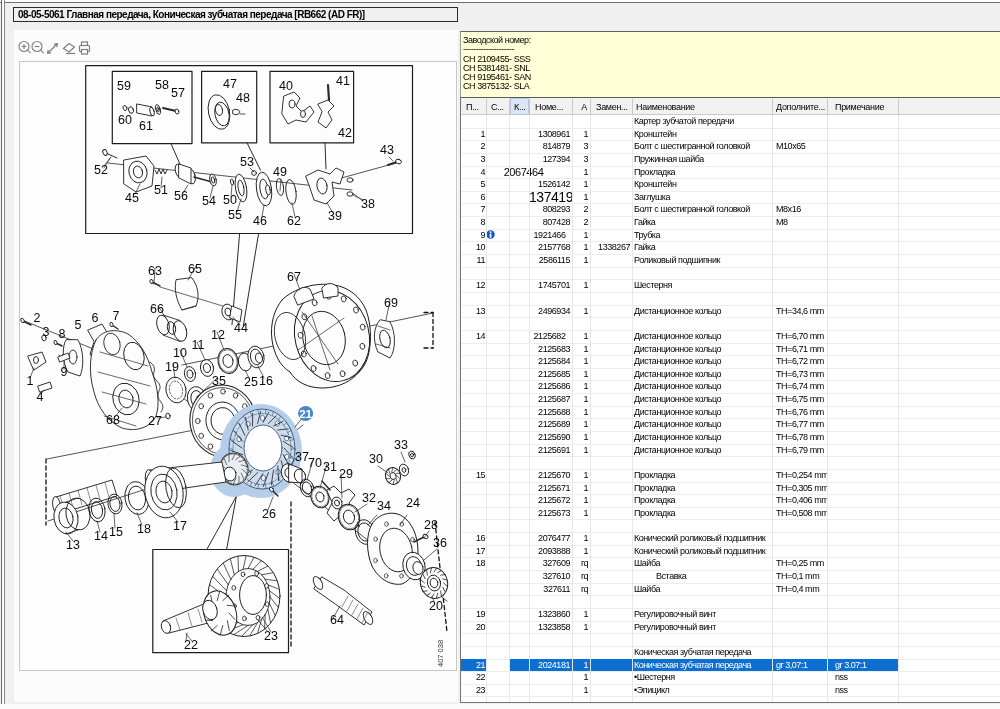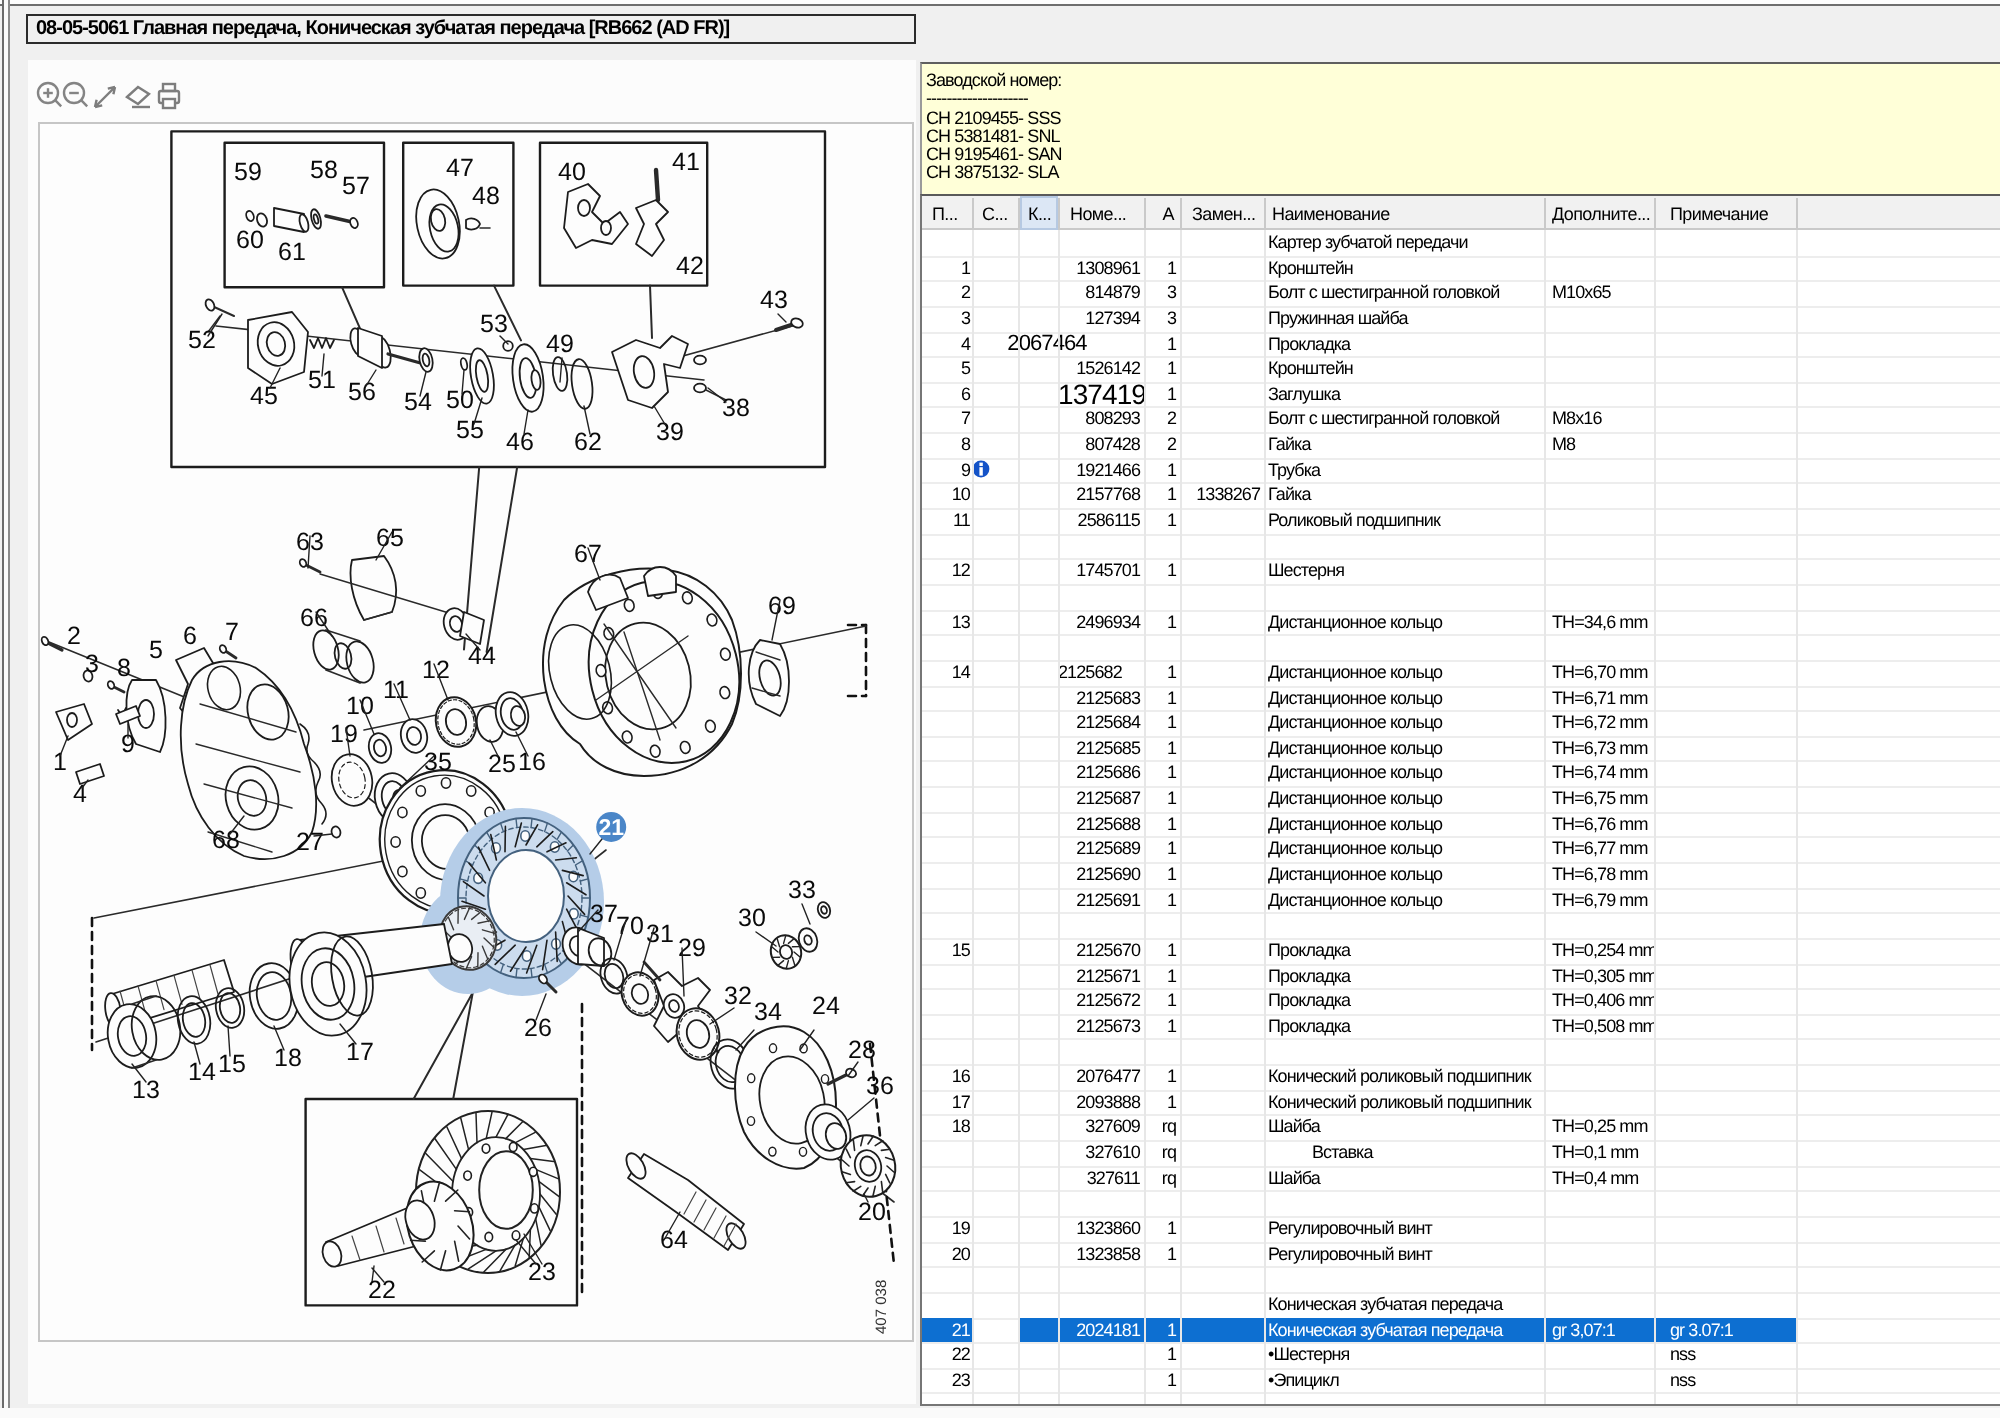--- a/index.html
+++ b/index.html
@@ -111,21 +111,21 @@
 <div class="abs" style="left:572.0px;top:216.12px;width:18px;font-size:9px;letter-spacing:-0.45px;white-space:nowrap;overflow:hidden;line-height:12.6px;color:#000;text-align:right;padding-right:2px">2</div>
 <div class="abs" style="left:632.0px;top:216.12px;width:140px;font-size:9px;letter-spacing:-0.45px;white-space:nowrap;overflow:hidden;line-height:12.6px;color:#000;padding-left:2px">Гайка</div>
 <div class="abs" style="left:772.0px;top:216.12px;width:55px;font-size:9px;letter-spacing:-0.45px;white-space:nowrap;overflow:hidden;line-height:12.6px;color:#000;padding-left:4px">M8</div>
 <div class="abs" style="left:461px;top:241.40px;width:539px;height:1px;background:#ededed"></div>
 <div class="abs" style="left:461.0px;top:228.76px;width:25px;font-size:9px;letter-spacing:-0.45px;white-space:nowrap;overflow:hidden;line-height:12.6px;color:#000;text-align:right;padding-right:1px">9</div>
 <svg class="abs" style="left:486px;top:230.36px" width="9" height="9" viewBox="0 0 9 9">
     <circle cx="4.5" cy="4.5" r="4.2" fill="#1453c8"></circle>
     <rect x="3.7" y="1.3" width="1.7" height="1.7" fill="#fff"></rect>
     <rect x="3.7" y="3.6" width="1.7" height="4.2" fill="#fff"></rect>
   </svg>
-<div class="abs" style="left:529.0px;top:228.76px;width:43px;font-size:9px;letter-spacing:-0.45px;white-space:nowrap;overflow:hidden;line-height:12.6px;color:#000;text-align:right;padding-right:2px">1921466</div>
+<div class="abs" style="left:529.0px;top:228.76px;width:43px;font-size:9px;letter-spacing:-0.45px;white-space:nowrap;overflow:hidden;line-height:12.6px;color:#000;text-align:center;padding-right:2px">1921466</div>
 <div class="abs" style="left:572.0px;top:228.76px;width:18px;font-size:9px;letter-spacing:-0.45px;white-space:nowrap;overflow:hidden;line-height:12.6px;color:#000;text-align:right;padding-right:2px">1</div>
 <div class="abs" style="left:632.0px;top:228.76px;width:140px;font-size:9px;letter-spacing:-0.45px;white-space:nowrap;overflow:hidden;line-height:12.6px;color:#000;padding-left:2px">Трубка</div>
 <div class="abs" style="left:461px;top:254.04px;width:539px;height:1px;background:#ededed"></div>
 <div class="abs" style="left:461.0px;top:241.40px;width:25px;font-size:9px;letter-spacing:-0.45px;white-space:nowrap;overflow:hidden;line-height:12.6px;color:#000;text-align:right;padding-right:1px">10</div>
 <div class="abs" style="left:529.0px;top:241.40px;width:43px;font-size:9px;letter-spacing:-0.45px;white-space:nowrap;overflow:hidden;line-height:12.6px;color:#000;text-align:right;padding-right:2px">2157768</div>
 <div class="abs" style="left:572.0px;top:241.40px;width:18px;font-size:9px;letter-spacing:-0.45px;white-space:nowrap;overflow:hidden;line-height:12.6px;color:#000;text-align:right;padding-right:2px">1</div>
 <div class="abs" style="left:587.0px;top:241.40px;width:46px;font-size:9px;letter-spacing:-0.45px;white-space:nowrap;overflow:hidden;line-height:12.6px;color:#000;text-align:right;padding-right:3px">1338267</div>
 <div class="abs" style="left:632.0px;top:241.40px;width:140px;font-size:9px;letter-spacing:-0.45px;white-space:nowrap;overflow:hidden;line-height:12.6px;color:#000;padding-left:2px">Гайка</div>
 <div class="abs" style="left:461px;top:266.68px;width:539px;height:1px;background:#ededed"></div>
 <div class="abs" style="left:461.0px;top:254.04px;width:25px;font-size:9px;letter-spacing:-0.45px;white-space:nowrap;overflow:hidden;line-height:12.6px;color:#000;text-align:right;padding-right:1px">11</div>
@@ -141,21 +141,21 @@
 <div class="abs" style="left:461px;top:304.60px;width:539px;height:1px;background:#ededed"></div>
 <div class="abs" style="left:461px;top:317.24px;width:539px;height:1px;background:#ededed"></div>
 <div class="abs" style="left:461.0px;top:304.60px;width:25px;font-size:9px;letter-spacing:-0.45px;white-space:nowrap;overflow:hidden;line-height:12.6px;color:#000;text-align:right;padding-right:1px">13</div>
 <div class="abs" style="left:529.0px;top:304.60px;width:43px;font-size:9px;letter-spacing:-0.45px;white-space:nowrap;overflow:hidden;line-height:12.6px;color:#000;text-align:right;padding-right:2px">2496934</div>
 <div class="abs" style="left:572.0px;top:304.60px;width:18px;font-size:9px;letter-spacing:-0.45px;white-space:nowrap;overflow:hidden;line-height:12.6px;color:#000;text-align:right;padding-right:2px">1</div>
 <div class="abs" style="left:632.0px;top:304.60px;width:140px;font-size:9px;letter-spacing:-0.45px;white-space:nowrap;overflow:hidden;line-height:12.6px;color:#000;padding-left:2px">Дистанционное кольцо</div>
 <div class="abs" style="left:772.0px;top:304.60px;width:55px;font-size:9px;letter-spacing:-0.45px;white-space:nowrap;overflow:hidden;line-height:12.6px;color:#000;padding-left:4px">TH=34,6 mm</div>
 <div class="abs" style="left:461px;top:329.88px;width:539px;height:1px;background:#ededed"></div>
 <div class="abs" style="left:461px;top:342.52px;width:539px;height:1px;background:#ededed"></div>
 <div class="abs" style="left:461.0px;top:329.88px;width:25px;font-size:9px;letter-spacing:-0.45px;white-space:nowrap;overflow:hidden;line-height:12.6px;color:#000;text-align:right;padding-right:1px">14</div>
-<div class="abs" style="left:529.0px;top:329.88px;width:43px;font-size:9px;letter-spacing:-0.45px;white-space:nowrap;overflow:hidden;line-height:12.6px;color:#000;text-align:left;padding-right:2px">2125682</div>
+<div class="abs" style="left:529.0px;top:329.88px;width:43px;font-size:9px;letter-spacing:-0.45px;white-space:nowrap;overflow:hidden;line-height:12.6px;color:#000;text-align:center;padding-right:2px">2125682</div>
 <div class="abs" style="left:572.0px;top:329.88px;width:18px;font-size:9px;letter-spacing:-0.45px;white-space:nowrap;overflow:hidden;line-height:12.6px;color:#000;text-align:right;padding-right:2px">1</div>
 <div class="abs" style="left:632.0px;top:329.88px;width:140px;font-size:9px;letter-spacing:-0.45px;white-space:nowrap;overflow:hidden;line-height:12.6px;color:#000;padding-left:2px">Дистанционное кольцо</div>
 <div class="abs" style="left:772.0px;top:329.88px;width:55px;font-size:9px;letter-spacing:-0.45px;white-space:nowrap;overflow:hidden;line-height:12.6px;color:#000;padding-left:4px">TH=6,70 mm</div>
 <div class="abs" style="left:461px;top:355.16px;width:539px;height:1px;background:#ededed"></div>
 <div class="abs" style="left:529.0px;top:342.52px;width:43px;font-size:9px;letter-spacing:-0.45px;white-space:nowrap;overflow:hidden;line-height:12.6px;color:#000;text-align:right;padding-right:2px">2125683</div>
 <div class="abs" style="left:572.0px;top:342.52px;width:18px;font-size:9px;letter-spacing:-0.45px;white-space:nowrap;overflow:hidden;line-height:12.6px;color:#000;text-align:right;padding-right:2px">1</div>
 <div class="abs" style="left:632.0px;top:342.52px;width:140px;font-size:9px;letter-spacing:-0.45px;white-space:nowrap;overflow:hidden;line-height:12.6px;color:#000;padding-left:2px">Дистанционное кольцо</div>
 <div class="abs" style="left:772.0px;top:342.52px;width:55px;font-size:9px;letter-spacing:-0.45px;white-space:nowrap;overflow:hidden;line-height:12.6px;color:#000;padding-left:4px">TH=6,71 mm</div>
 <div class="abs" style="left:461px;top:367.80px;width:539px;height:1px;background:#ededed"></div>
 <div class="abs" style="left:529.0px;top:355.16px;width:43px;font-size:9px;letter-spacing:-0.45px;white-space:nowrap;overflow:hidden;line-height:12.6px;color:#000;text-align:right;padding-right:2px">2125684</div>

